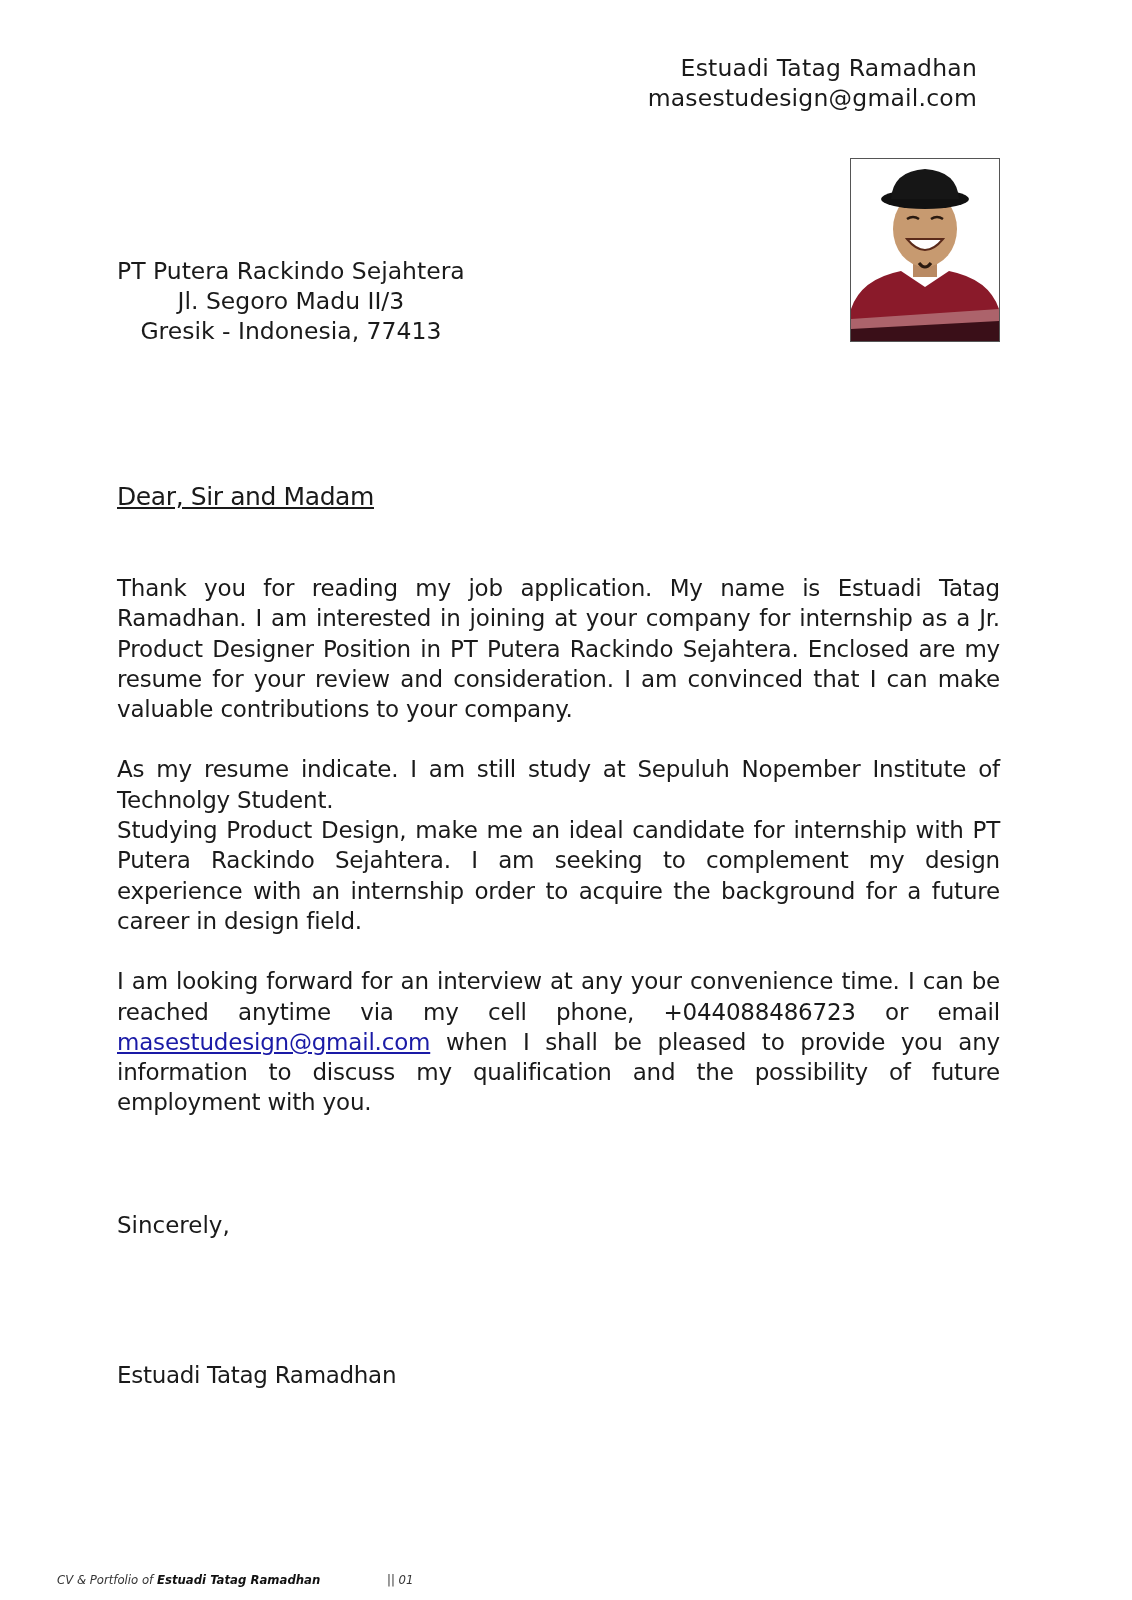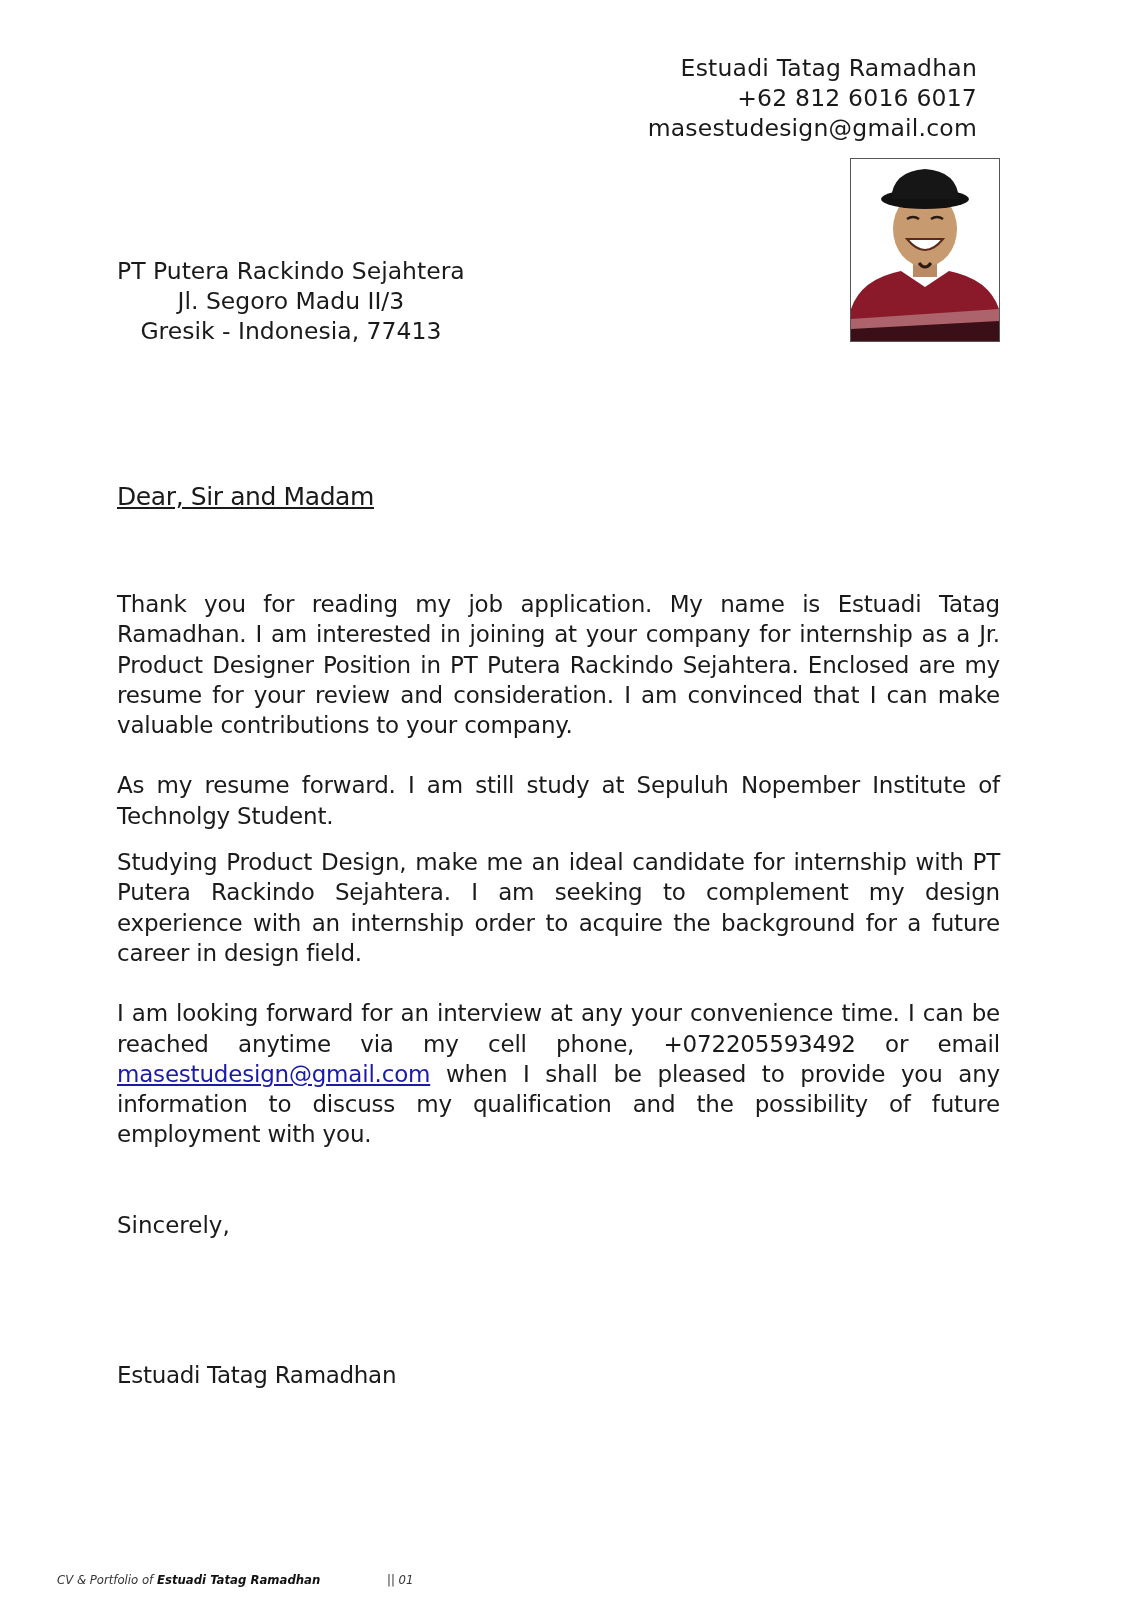--- a/index.html
+++ b/index.html
@@ -19,39 +19,38 @@
     position: absolute; left: 117px; top: 256px;
     font-size: 23.5px; line-height: 30px; text-align: center;
   }
   .greeting {
     position: absolute; left: 117px; top: 482px; font-size: 25px; letter-spacing: -0.4px; text-decoration: underline;
   }
   .body {
     position: absolute; left: 117px; top: 573px; width: 883px;
     font-size: 23px; line-height: 30.3px; text-align: justify; letter-spacing: -0.2px;
   }
-  .body p { margin: 16px 0 30px 0; }
+  .body p { margin: 0 0 30px 0; }
   .body p.tight { margin-bottom: 0; }
   .body a { color: #1a1aa6; text-decoration: underline; }
   .closing { position: absolute; left: 117px; top: 1212px; font-size: 23px; }
   .signature { position: absolute; left: 117px; top: 1362px; font-size: 23px; letter-spacing: -0.3px; }
   .footer {
     position: absolute; left: 57px; top: 1572px; font-size: 13px; color: #333;
     font-family: "DejaVu Sans Condensed", "DejaVu Sans", sans-serif; font-style: italic;
     width: 420px;
   }
   .footer .name { font-weight: bold; color: #111; }
   .footer .page { position: absolute; left: 330px; top: 0; }
 </style>
 </head>
 <body>
 
 <div class="sender">
   <div>Estuadi Tatag Ramadhan</div>
-  <div>+62 812 6016 6017</div>
   <div>masestudesign@gmail.com</div>
 </div>
 
 <div class="photo" title="Portrait photo of Estuadi Tatag Ramadhan wearing a black hat and red shirt">
   <svg width="148" height="182" viewBox="0 0 148 182">
     <rect width="148" height="182" fill="#ffffff"></rect>
 
     <path d="M0 150 Q10 120 50 112 L74 128 L98 112 Q138 120 148 150 L148 182 L0 182 Z" fill="#8a1a2a"></path>
     <path d="M0 160 L148 150 L148 164 L0 172 Z" fill="#c9a0a0" opacity="0.55"></path>
     <path d="M0 170 L148 162 L148 182 L0 182 Z" fill="#3a0f18"></path>
@@ -75,23 +74,23 @@
 <div class="recipient">
   <div>PT Putera Rackindo Sejahtera</div>
   <div>Jl. Segoro Madu II/3</div>
   <div>Gresik - Indonesia, 77413</div>
 </div>
 
 <div class="greeting">Dear, Sir and Madam</div>
 
 <div class="body">
   <p>Thank you for reading my job application. My name is Estuadi Tatag Ramadhan. I am interested in joining at your company for internship as a Jr. Product Designer Position in PT Putera Rackindo Sejahtera. Enclosed are my resume for your review and consideration. I am convinced that I can make valuable contributions to your company.</p>
-  <p class="tight">As my resume forward. I am still study at Sepuluh Nopember Institute of Technolgy Student.</p>
+  <p class="tight">As my resume indicate. I am still study at Sepuluh Nopember Institute of Technolgy Student.</p>
   <p>Studying Product Design, make me an ideal candidate for internship with PT Putera Rackindo Sejahtera. I am seeking to complement my design experience with an internship order to acquire the background for a future career in design field.</p>
-  <p><span>I am looking forward for an interview at any your convenience time. I can be reached anytime via my cell phone, +072205593492 or email </span><a href="#">masestudesign@gmail.com</a><span> when I shall be pleased to provide you any information to discuss my qualification and the possibility of future employment with you.</span></p>
+  <p><span>I am looking forward for an interview at any your convenience time. I can be reached anytime via my cell phone, +044088486723 or email </span><a href="#">masestudesign@gmail.com</a><span> when I shall be pleased to provide you any information to discuss my qualification and the possibility of future employment with you.</span></p>
 </div>
 
 <div class="closing">Sincerely,</div>
 <div class="signature">Estuadi Tatag Ramadhan</div>
 
 <div class="footer">
   <span>CV &amp; Portfolio of </span><span class="name">Estuadi Tatag Ramadhan</span>
   <span class="page">|| 01</span>
 </div>
 

